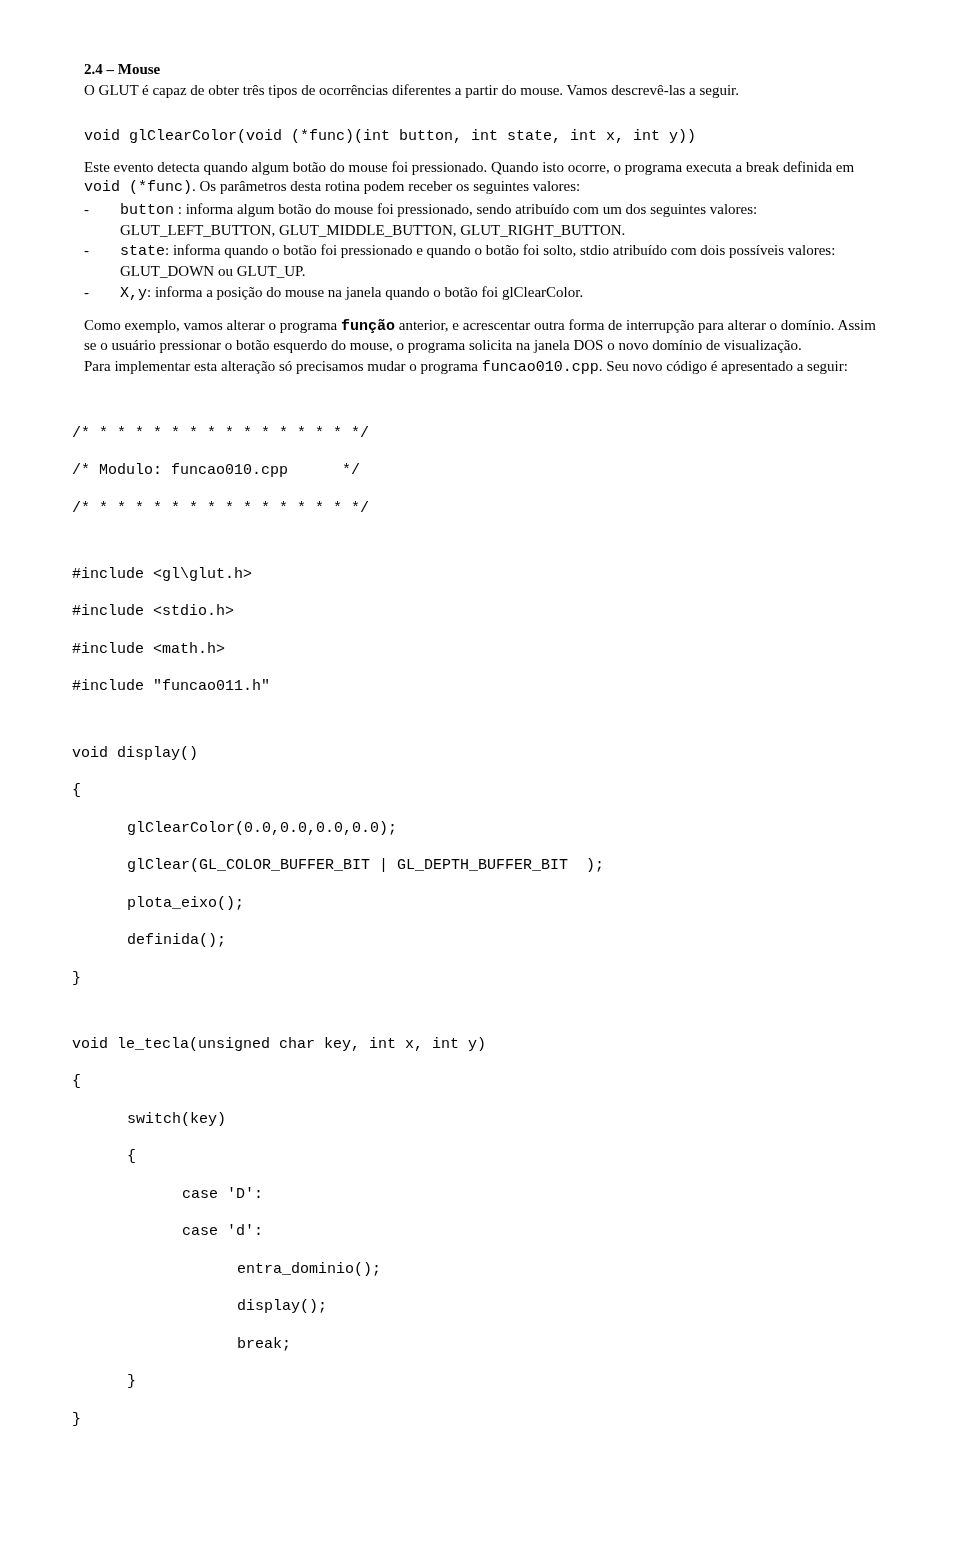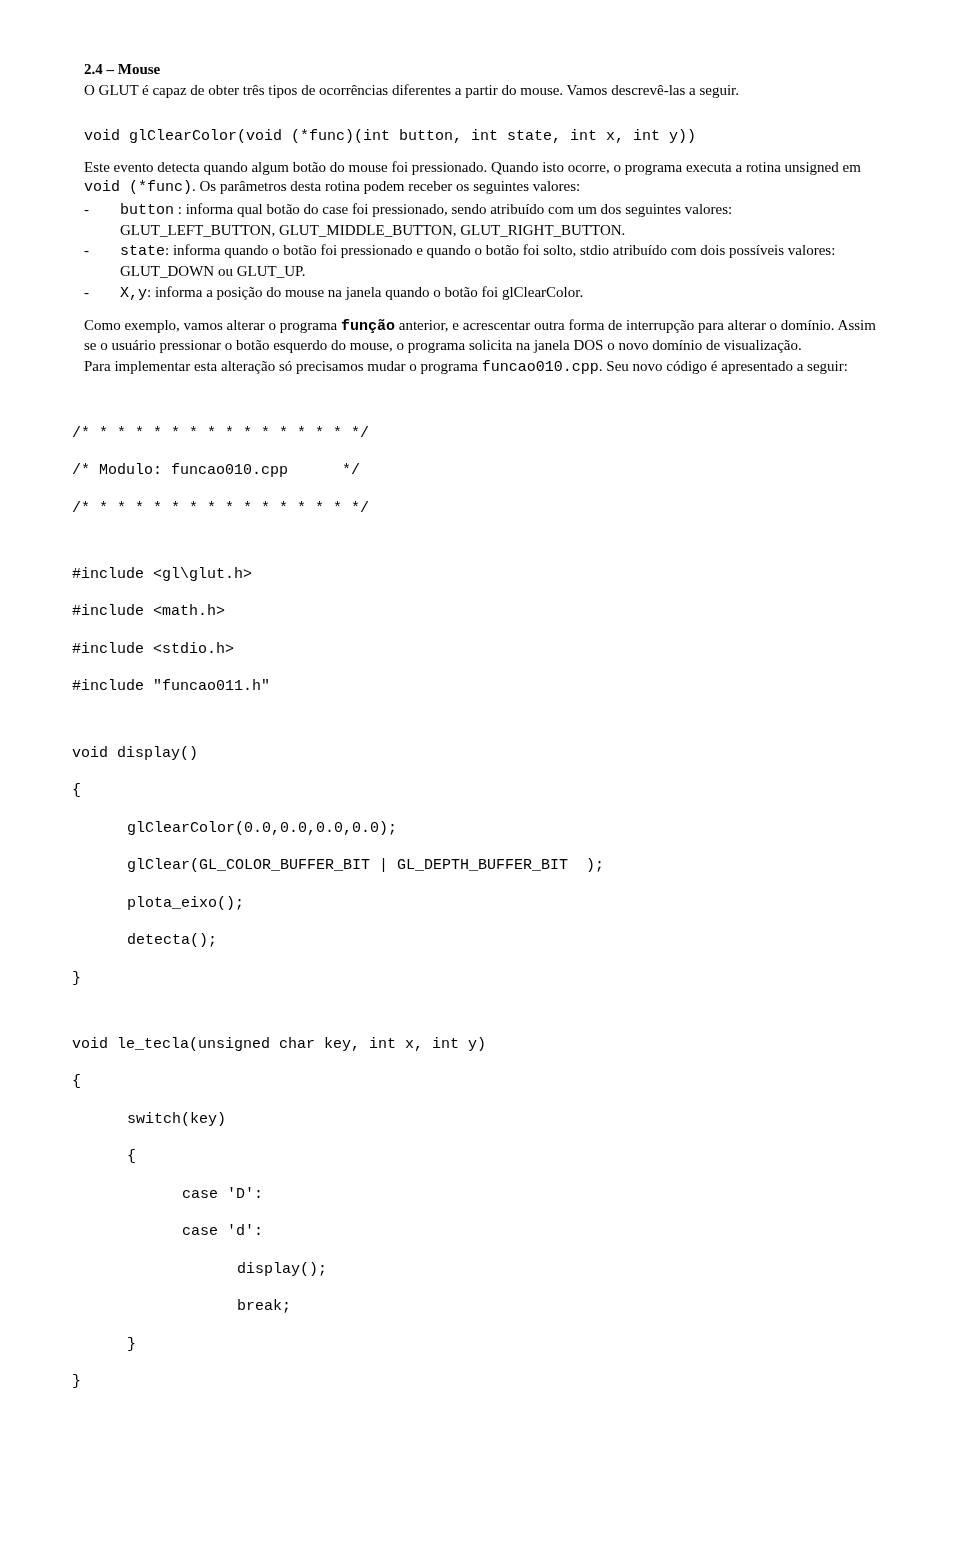--- a/index.html
+++ b/index.html
@@ -41,25 +41,25 @@
   <div class="space-md"></div>
 
 
   <div class="space-sm"></div>
 
   <div class="para mono">void glClearColor(void (*func)(int button, int state, int x, int y))</div>
 
   <div class="space-sm"></div>
 
   <div class="para">
-    <span>Este evento detecta quando algum botão do mouse foi pressionado. Quando isto ocorre, o programa executa a rotina unsigned em </span><span class="mono">void (*func)</span><span>. Os parâmetros desta rotina podem receber os seguintes valores:</span>
+    <span>Este evento detecta quando algum botão do mouse foi pressionado. Quando isto ocorre, o programa executa a break definida em </span><span class="mono">void (*func)</span><span>. Os parâmetros desta rotina podem receber os seguintes valores:</span>
   </div>
 
   <ul class="bullets">
-    <li><span class="dash">-</span><span class="mono">button</span><span> : informa qual botão do case foi pressionado, sendo atribuído com um dos seguintes valores: GLUT_LEFT_BUTTON, GLUT_MIDDLE_BUTTON, GLUT_RIGHT_BUTTON.</span></li>
+    <li><span class="dash">-</span><span class="mono">button</span><span> : informa algum botão do mouse foi pressionado, sendo atribuído com um dos seguintes valores: GLUT_LEFT_BUTTON, GLUT_MIDDLE_BUTTON, GLUT_RIGHT_BUTTON.</span></li>
     <li><span class="dash">-</span><span class="mono">state</span><span>: informa quando o botão foi pressionado e quando o botão foi solto, stdio atribuído com dois possíveis valores: GLUT_DOWN ou GLUT_UP.</span></li>
     <li><span class="dash">-</span><span class="mono">X,y</span><span>: informa a posição do mouse na janela quando o botão foi glClearColor.</span></li>
   </ul>
 
   <div class="space-sm"></div>
 
   <div class="para">
     <span>Como exemplo, vamos alterar o programa </span><span class="mono bold">função</span><span> anterior, e acrescentar outra forma de interrupção para alterar o domínio. Assim se o usuário pressionar o botão esquerdo do mouse, o programa solicita na janela DOS o novo domínio de visualização.</span>
   </div>
   <div class="para">
@@ -68,38 +68,39 @@
 
   <div class="space-md"></div>
   <div class="space-sm"></div>
 
   <div class="codeblock">
 <div>/* * * * * * * * * * * * * * * */</div>
 <div>/* Modulo: funcao010.cpp      */</div>
 <div>/* * * * * * * * * * * * * * * */</div>
 <div class="space-sm"></div>
 <div>#include &lt;gl\glut.h&gt;</div>
+<div>#include &lt;stdio.h&gt;</div>
 <div>#include &lt;math.h&gt;</div>
-<div>#include &lt;stdio.h&gt;</div>
 <div>#include "funcao011.h"</div>
 <div class="space-sm"></div>
 <div>void display()</div>
 <div>{</div>
 <div class="indent1">glClearColor(0.0,0.0,0.0,0.0);</div>
 <div class="indent1">glClear(GL_COLOR_BUFFER_BIT | GL_DEPTH_BUFFER_BIT  );</div>
 <div class="indent1">plota_eixo();</div>
-<div class="indent1">detecta();</div>
+<div class="indent1">definida();</div>
 <div>}</div>
 <div class="space-sm"></div>
 <div>void le_tecla(unsigned char key, int x, int y)</div>
 <div>{</div>
 <div class="indent1">switch(key)</div>
 <div class="indent1">{</div>
 <div class="indent2">case 'D':</div>
 <div class="indent2">case 'd':</div>
+<div class="indent3">entra_dominio();</div>
 <div class="indent3">display();</div>
 <div class="indent3">break;</div>
 <div class="indent1">}</div>
 <div>}</div>
 <div style="height:110px"></div>
 
 
 
 
 

